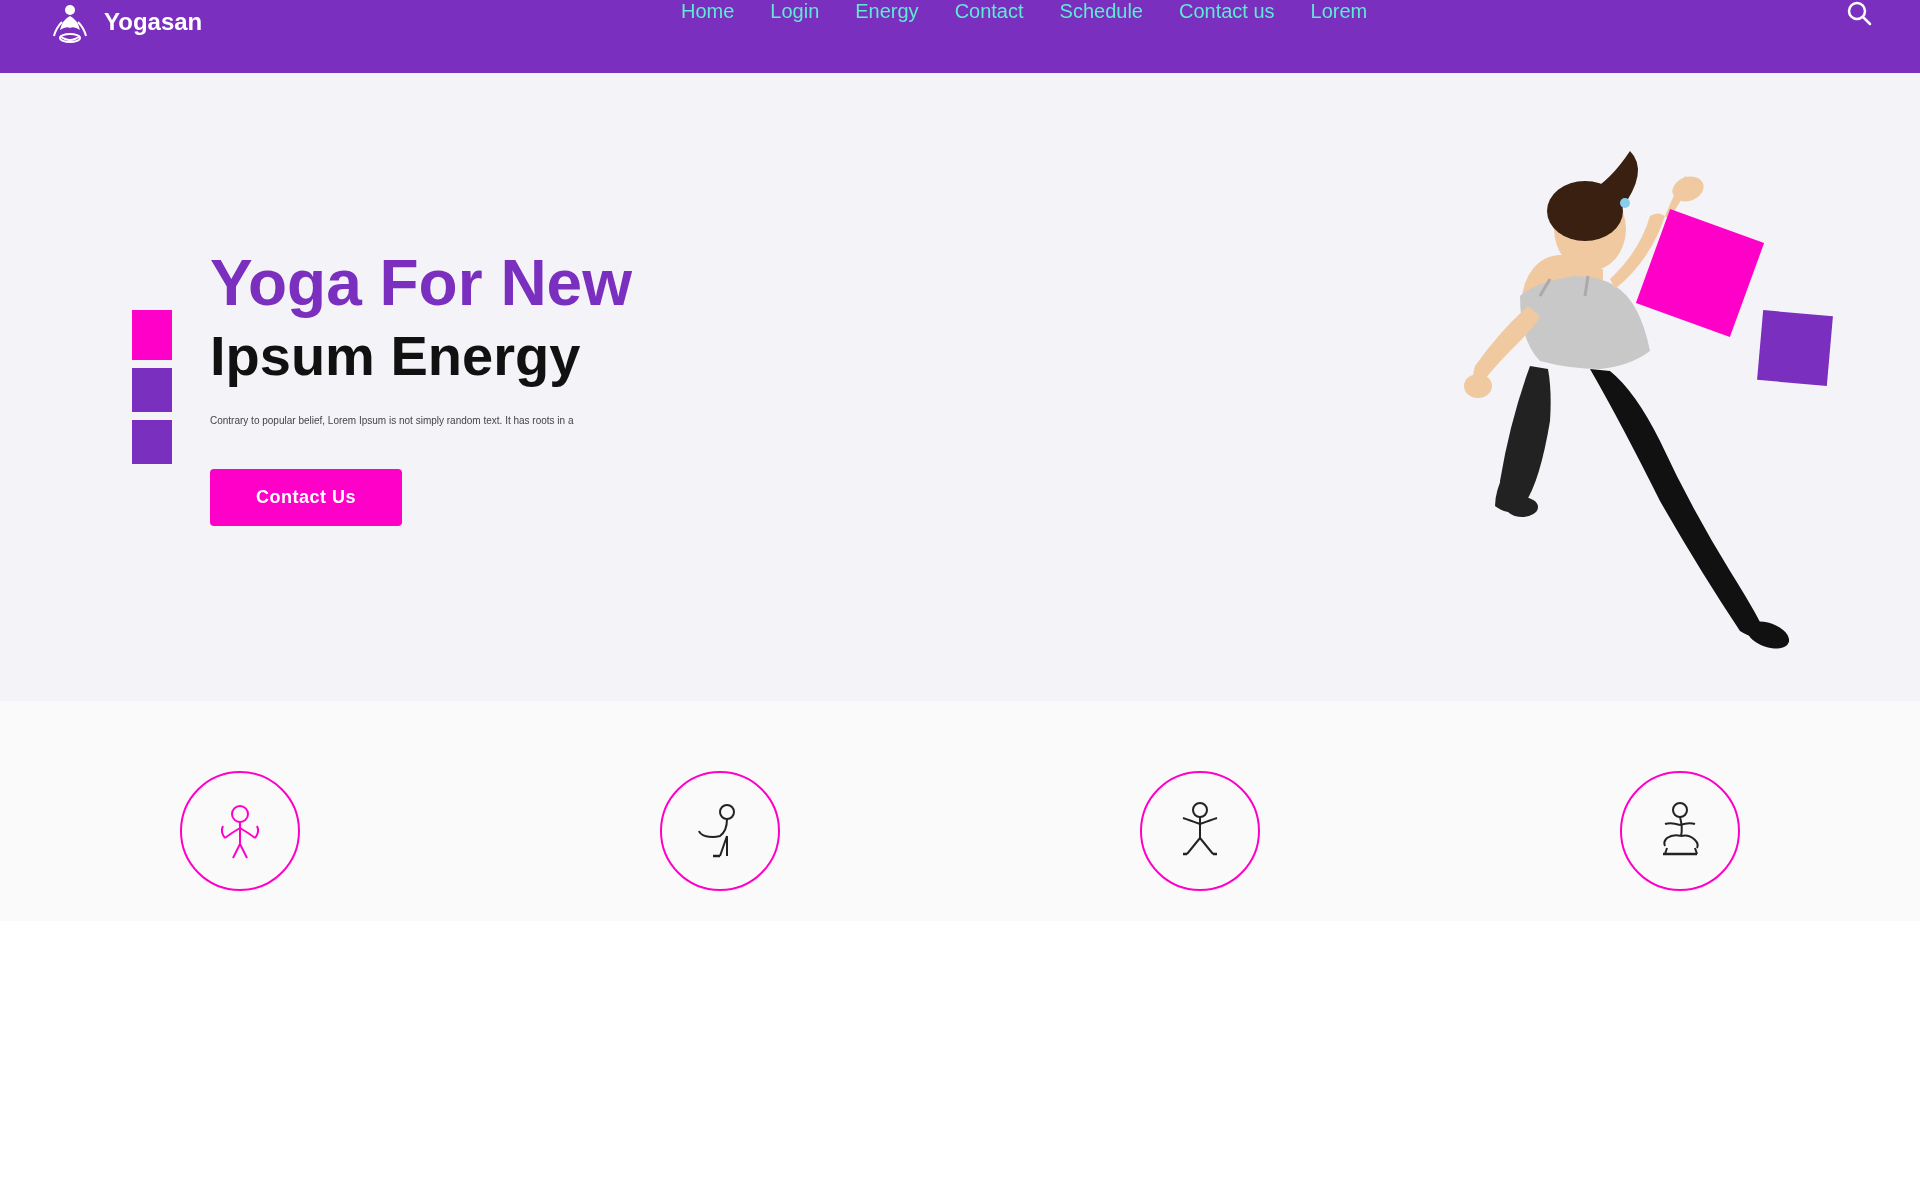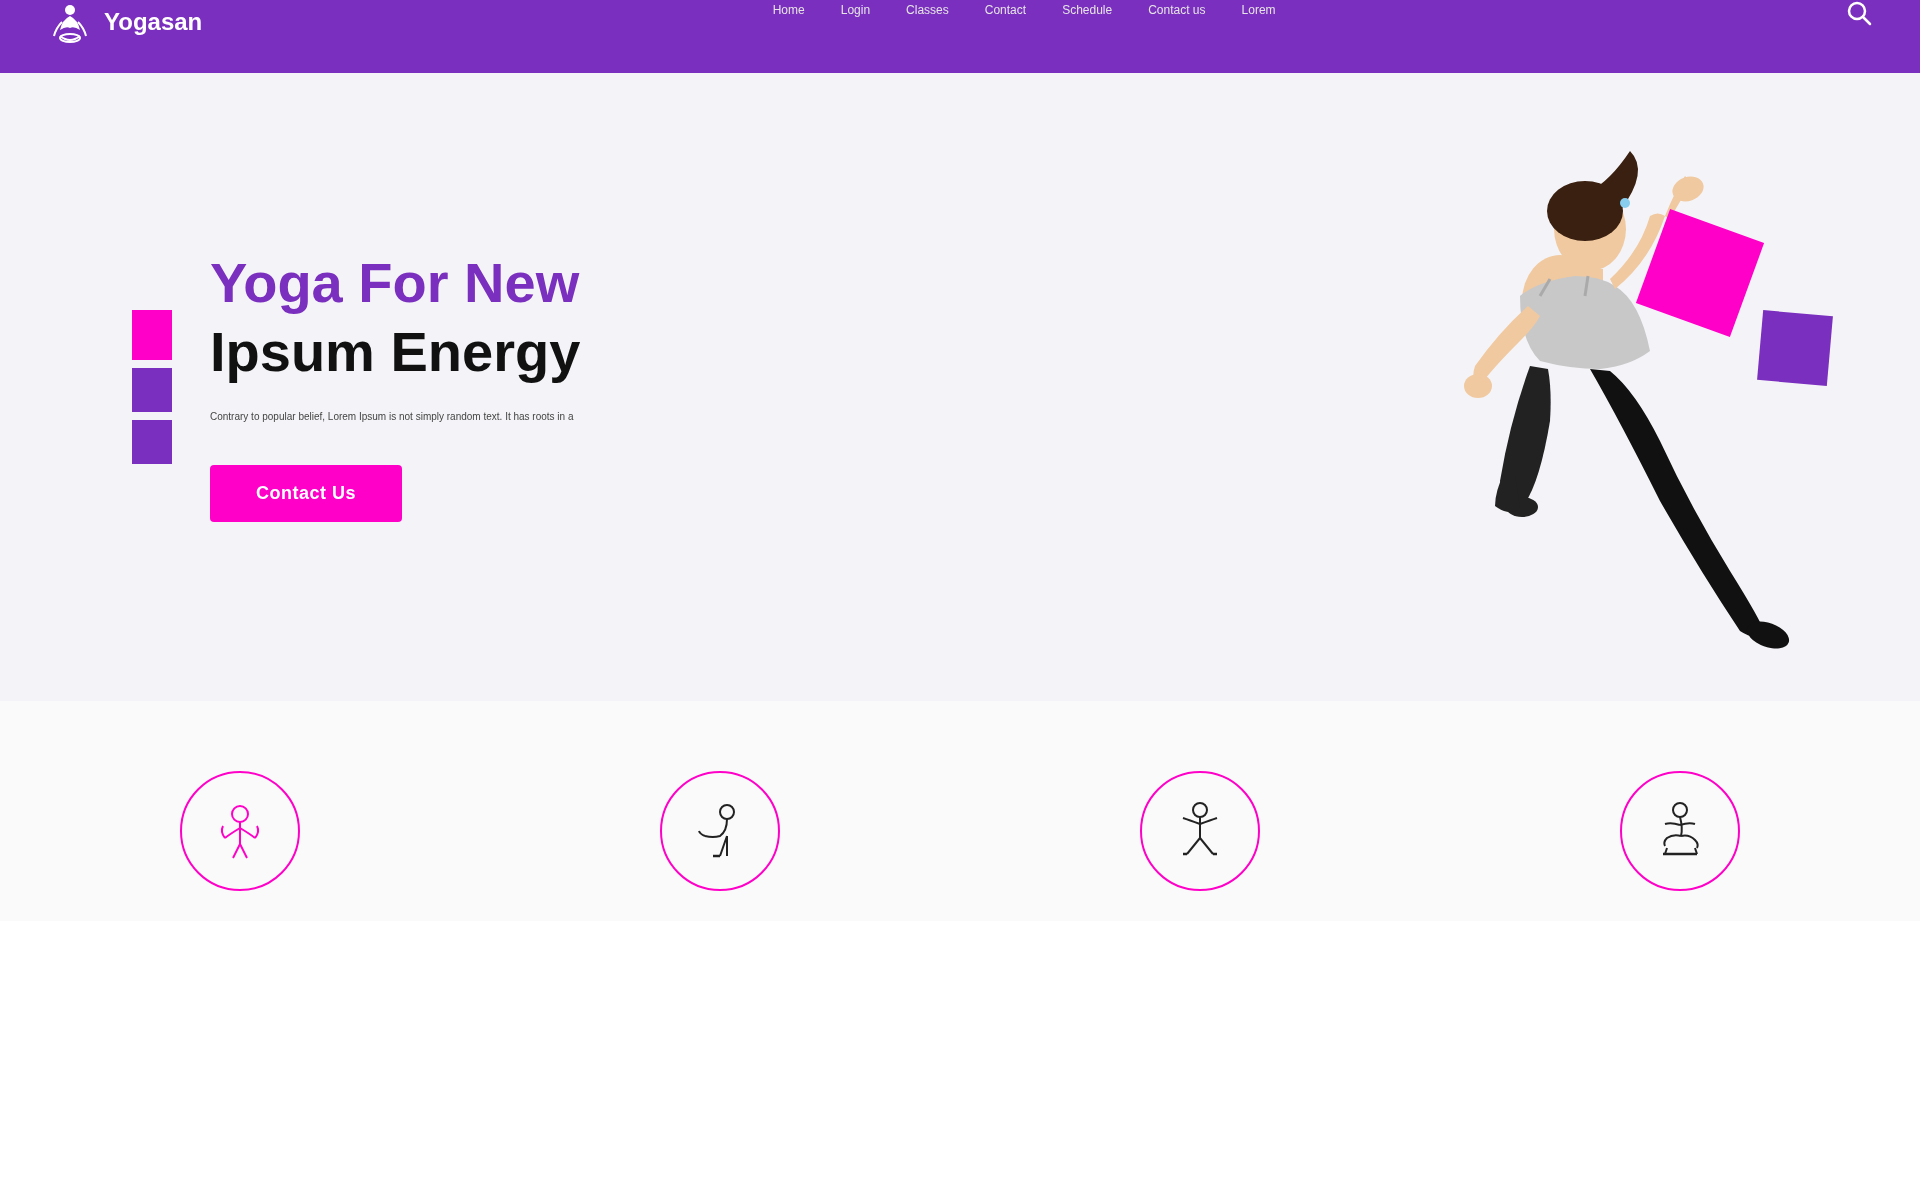--- a/index.html
+++ b/index.html
@@ -29,23 +29,23 @@
       width: 44px;
       height: 44px;
     }
     .navbar-links {
       display: flex;
       align-items: center;
       gap: 36px;
       list-style: none;
     }
     .navbar-links li a {
-      color: #e5e5e5;
+      color: #5eead4;
       text-decoration: none;
-      font-size: 12px;
+      font-size: 20px;
       font-weight: 500;
     }
     .search-icon-btn {
       background: none;
       border: none;
       cursor: pointer;
       color: #fff;
       font-size: 22px;
       display: flex;
       align-items: center;
@@ -61,21 +61,21 @@
       align-items: center;
       overflow: hidden;
     }
     .hero-content {
       position: relative;
       z-index: 2;
       padding: 60px 0 60px 210px;
       max-width: 680px;
     }
     .hero-title-colored {
-      font-size: 56px;
+      font-size: 64px;
       font-weight: 700;
       color: #7B2FBE;
       line-height: 1.1;
       margin-bottom: 4px;
     }
     .hero-title-black {
       font-size: 56px;
       font-weight: 700;
       color: #111;
       line-height: 1.2;
@@ -217,21 +217,21 @@
   </div>
 
   <ul class="navbar-links">
     <li>
       <a href="#">Home</a>
     </li>
     <li>
       <a href="#">Login</a>
     </li>
     <li>
-      <a href="#">Classes</a>
+      <a href="#">Energy</a>
     </li>
     <li>
       <a href="#">Contact</a>
     </li>
     <li>
       <a href="#">Schedule</a>
     </li>
     <li>
       <a href="#">Contact us</a>
     </li>

